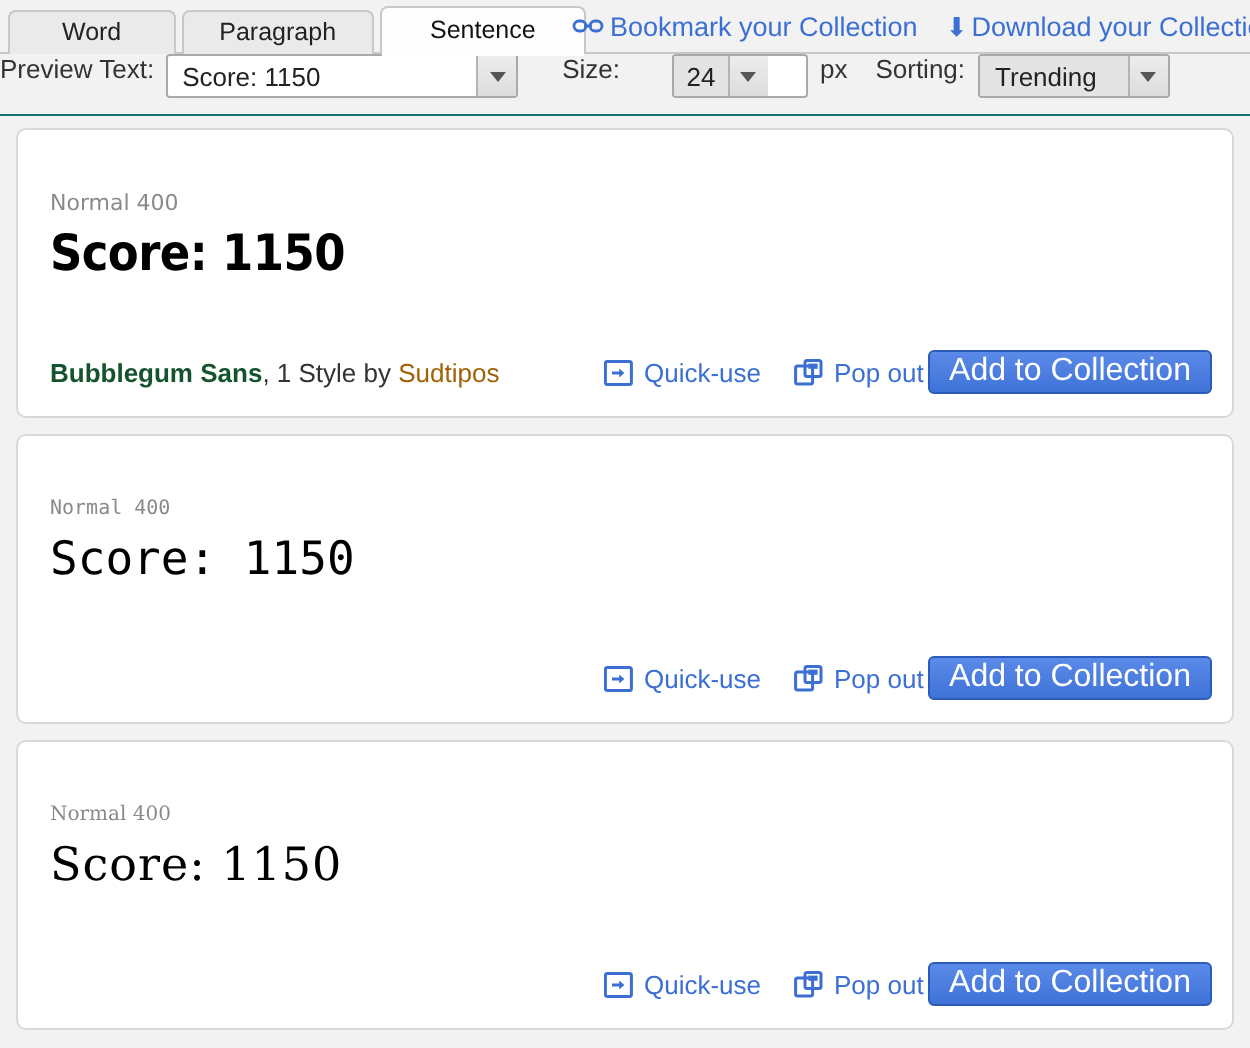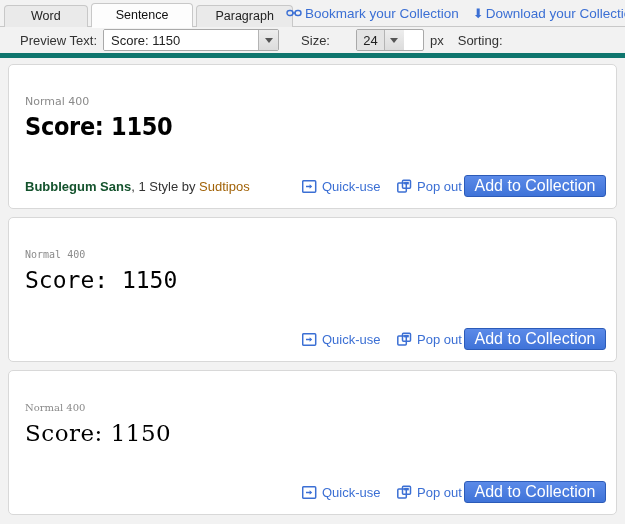--- a/index.html
+++ b/index.html
@@ -94,24 +94,23 @@
     margin-right: 2px;
     color: #3b6fd4;
     font-size: 13px;
     line-height: 1;
   }
 
   
   .controlbar {
     height: 31px;
     background: #f2f2f2;
-    border-bottom: 5px solid #0f766e;
-    display: flex;
-    align-items: center;
-    padding-left: 20px;
+    border-bottom: 1px solid #0f766e;
+    display: flex;
+    padding-left: 0;
     box-sizing: border-box;
     font-size: 13px;
   }
   .ctrl-label {
     color: #333;
     margin-right: 6px;
     white-space: nowrap;
   }
   .combo {
     display: flex;
@@ -264,25 +263,25 @@
   }
 </style>
 </head>
 <body>
 
 <div class="tabbar">
   <div class="tabs">
     <div class="tab w1">
       <span>Word</span>
     </div>
+    <div class="tab w3">
+      <span>Paragraph</span>
+    </div>
     <div class="tab active w2">
       <span>Sentence</span>
-    </div>
-    <div class="tab w3">
-      <span>Paragraph</span>
     </div>
   </div>
 
   <div class="collection-links">
     <a class="coll-link" href="#">
       <span class="ico-link">
         <svg width="16" height="12" viewBox="0 0 16 12">
           <g fill="none" stroke="#3b6fd4" stroke-width="1.4">
             <rect x="1" y="3.5" width="6" height="5" rx="2.5"></rect>
             <rect x="9" y="3.5" width="6" height="5" rx="2.5"></rect>
@@ -314,20 +313,26 @@
 
   <div class="combo gray" id="sizeCombo">
     <div class="val">24</div>
     <div class="arrowbtn">
       <span class="caret"></span>
     </div>
   </div>
   <span class="px-label">px</span>
 
   <span class="ctrl-label">Sorting:</span>
+  <div class="combo gray" id="sortCombo">
+    <div class="val">Trending</div>
+    <div class="arrowbtn">
+      <span class="caret"></span>
+    </div>
+  </div>
 </div>
 
 <div class="cards">
 
   <div class="card">
     <div class="preview-area">
       <div class="weight-label bubblegum">Normal 400</div>
       <div class="sample bubblegum">Score: 1150</div>
     </div>
     <div class="card-footer">

